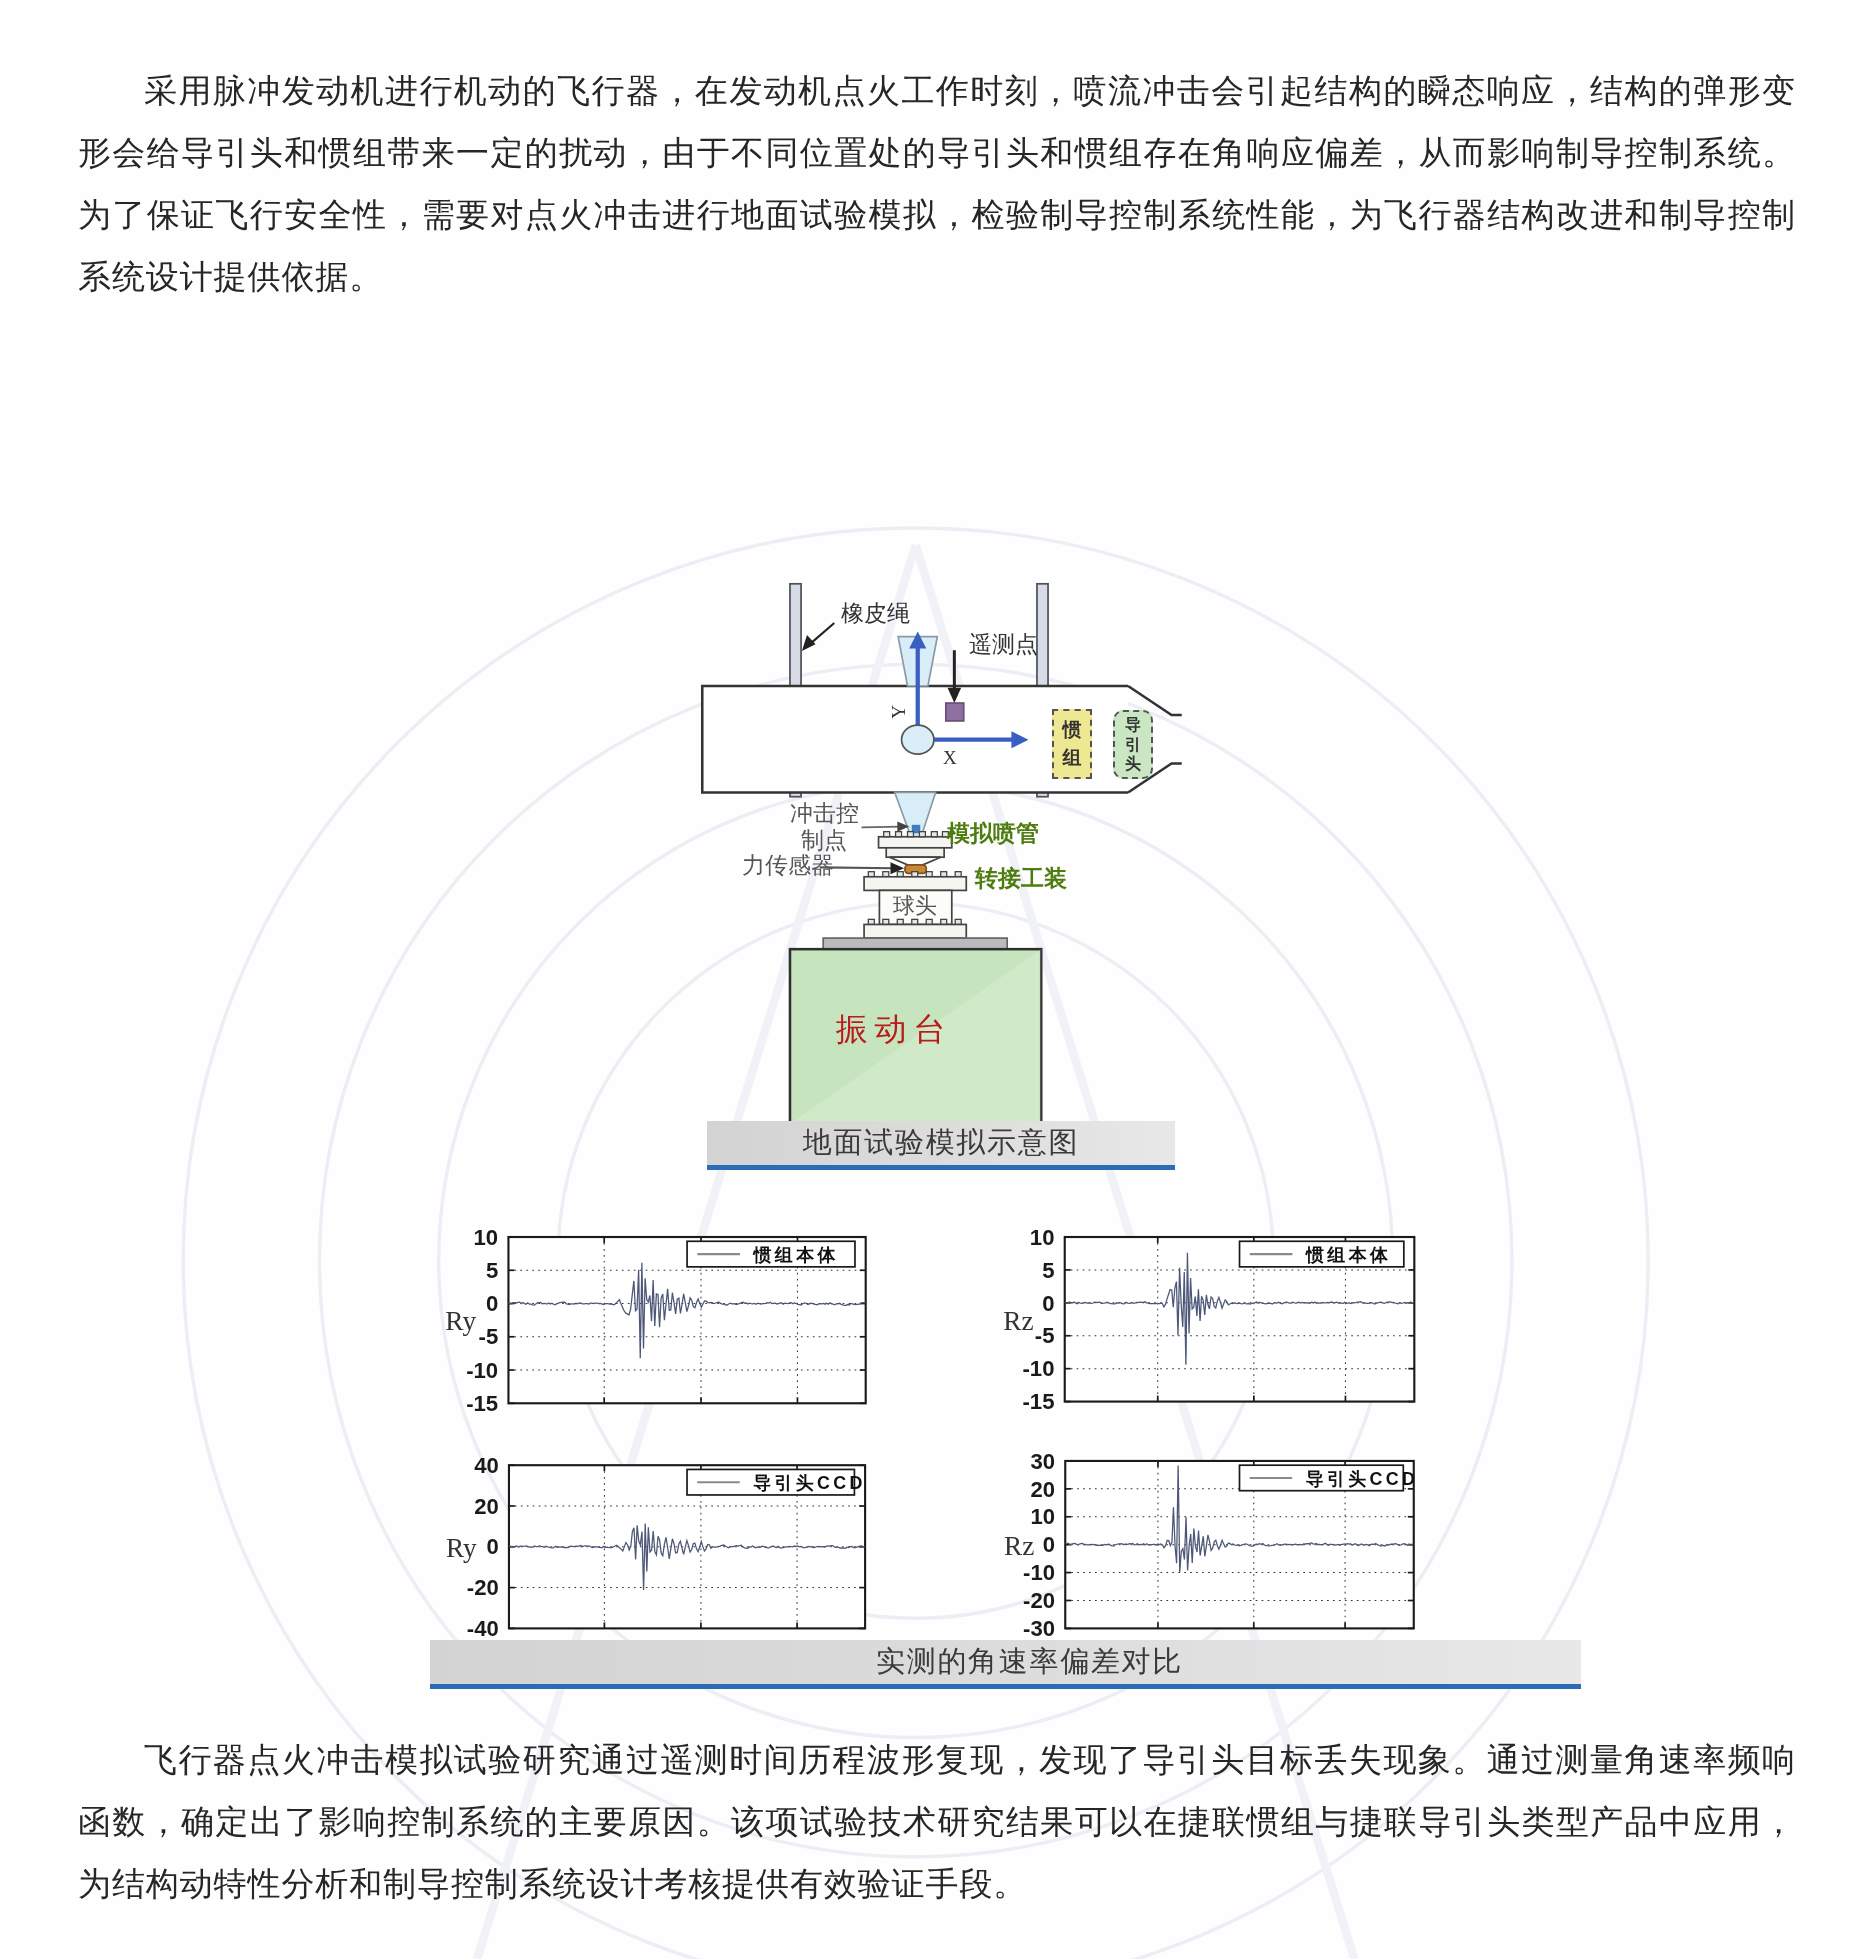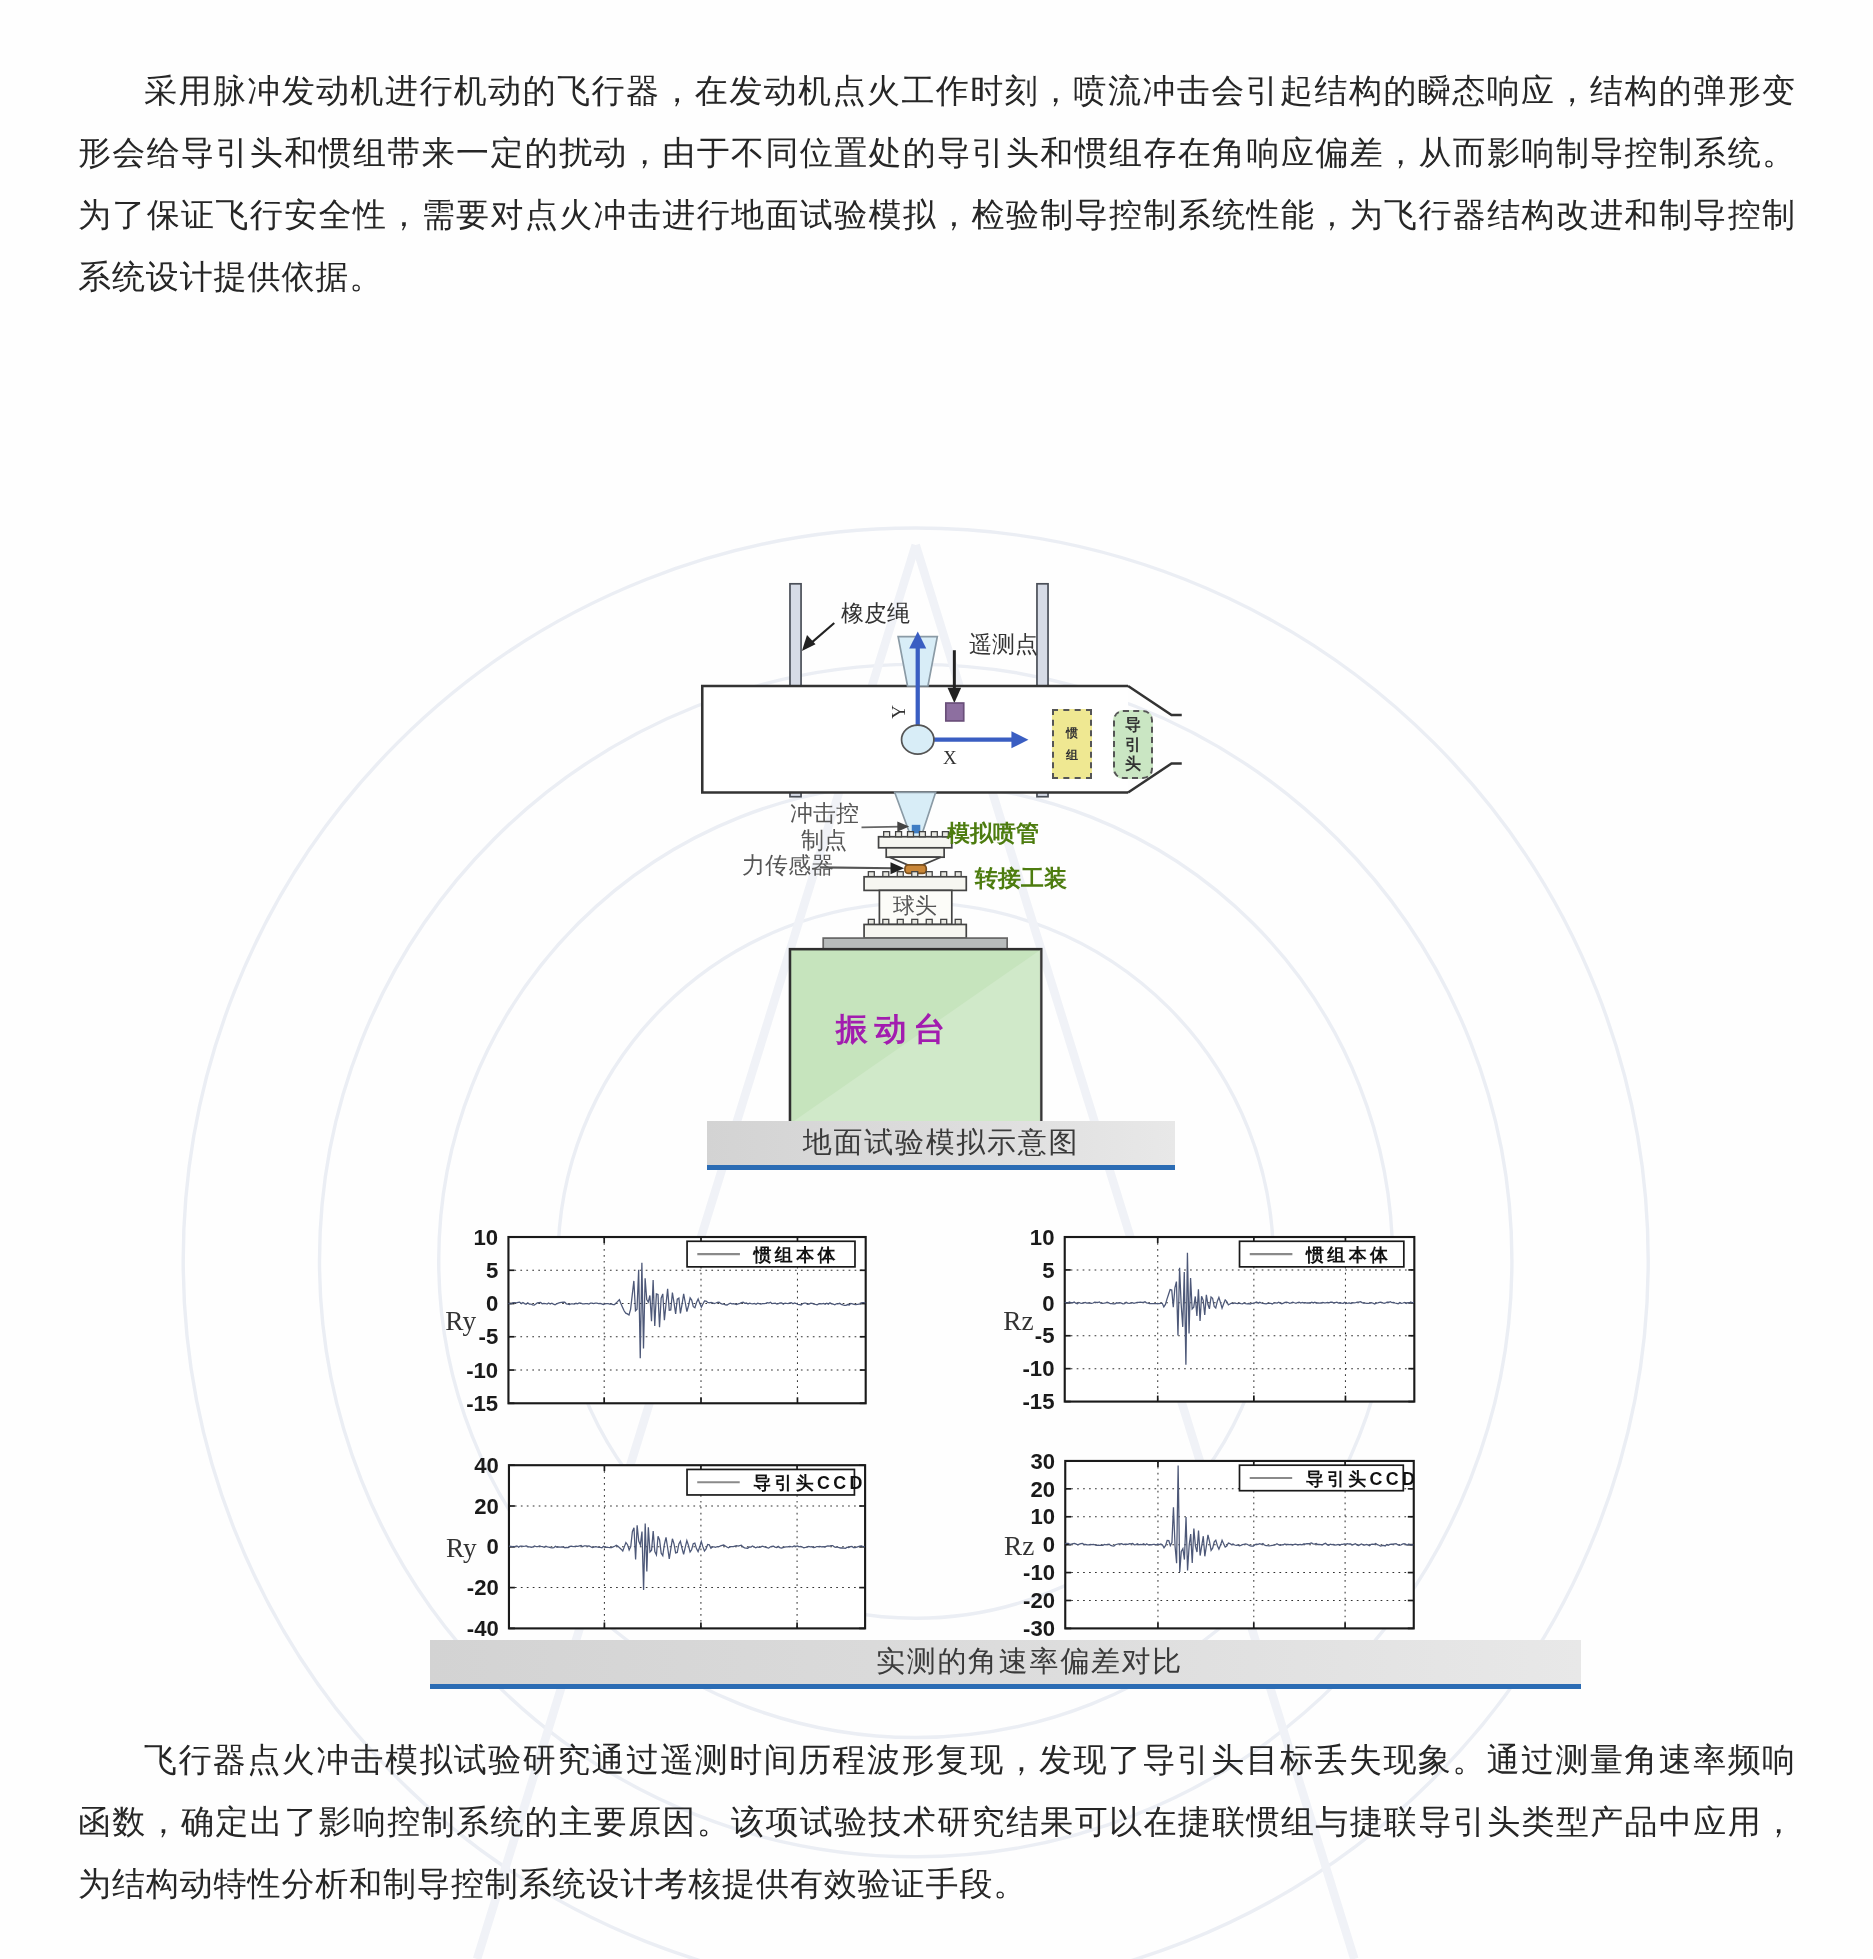--- a/index.html
+++ b/index.html
@@ -22,21 +22,21 @@
   #diagram{position:absolute;left:698px;top:558px;width:511px;height:635px;z-index:3;}
   #diagram svg{position:absolute;left:0;top:0;}
   .dlabel{position:absolute;color:#333;font-size:23px;line-height:22px;white-space:nowrap;z-index:4;}
   .dlabel.bold{font-weight:bold;color:#4d7c0f;margin-top:19px;}
   .dlabel.soft{color:#555;}
   .vbox{
     position:absolute;border:2.6px dashed #555;z-index:4;display:flex;
     align-items:center;justify-content:center;text-align:center;
   }
   .vbox .vtext{
-    width:20.4px;word-break:break-all;font-size:12px;line-height:22px;
+    width:20.4px;word-break:break-all;font-size:19px;line-height:28px;
     font-weight:bold;color:#333;
   }
   
   .caption-bar{
     position:absolute;height:44px;z-index:4;
     background:linear-gradient(to right,#d3d3d3,#dddddd 55%,#e8e8e8);
     border-bottom:5.1px solid #2b6cb4;
     display:flex;align-items:center;justify-content:center;
     font-size:29px;color:#3a3a3a;letter-spacing:1.7px;
   }
@@ -185,21 +185,21 @@
   <div class="vbox" style="left:415px;top:152px;width:36px;height:65px;background:#cae6c3;border-radius:10px;">
     <div class="vtext" style="font-size:16px;line-height:19.6px;">导引头</div>
   </div>
 
   <div class="dlabel soft" style="left:92px;top:244px;width:68px;text-align:left;">冲击控</div>
   <div class="dlabel soft" style="left:92px;top:271px;width:68px;text-align:center;">制点</div>
   <div class="dlabel bold" style="left:249px;top:245px;">模拟喷管</div>
   <div class="dlabel soft" style="left:44px;top:296px;">力传感器</div>
   <div class="dlabel bold" style="left:277px;top:290px;">转接工装</div>
   <div class="dlabel soft" style="left:181px;top:337px;width:72px;text-align:center;font-size:22px;">球头</div>
-  <div class="dlabel" style="left:92px;top:460px;width:208px;text-align:center;font-size:32px;font-weight:bold;letter-spacing:6.8px;color:#a21caf;">振动台</div>
+  <div class="dlabel" style="left:92px;top:460px;width:208px;text-align:center;font-size:32px;font-weight:normal;letter-spacing:6.8px;color:#b91c1c;">振动台</div>
 </div>
 
 <div id="diagram-caption" class="caption-bar">
   <span>地面试验模拟示意图</span>
 </div>
 
 <div id="chart-0" class="chart"><svg width="486" height="192" viewBox="0 0 570 225">
       <rect x="92" y="14" width="419" height="195" fill="#ffffff" stroke="#1a1a1a" stroke-width="2.5"></rect>
       <g stroke="#333" stroke-width="1.2" stroke-dasharray="2 5">
         <line x1="204.292" y1="14" x2="204.292" y2="209"></line>

